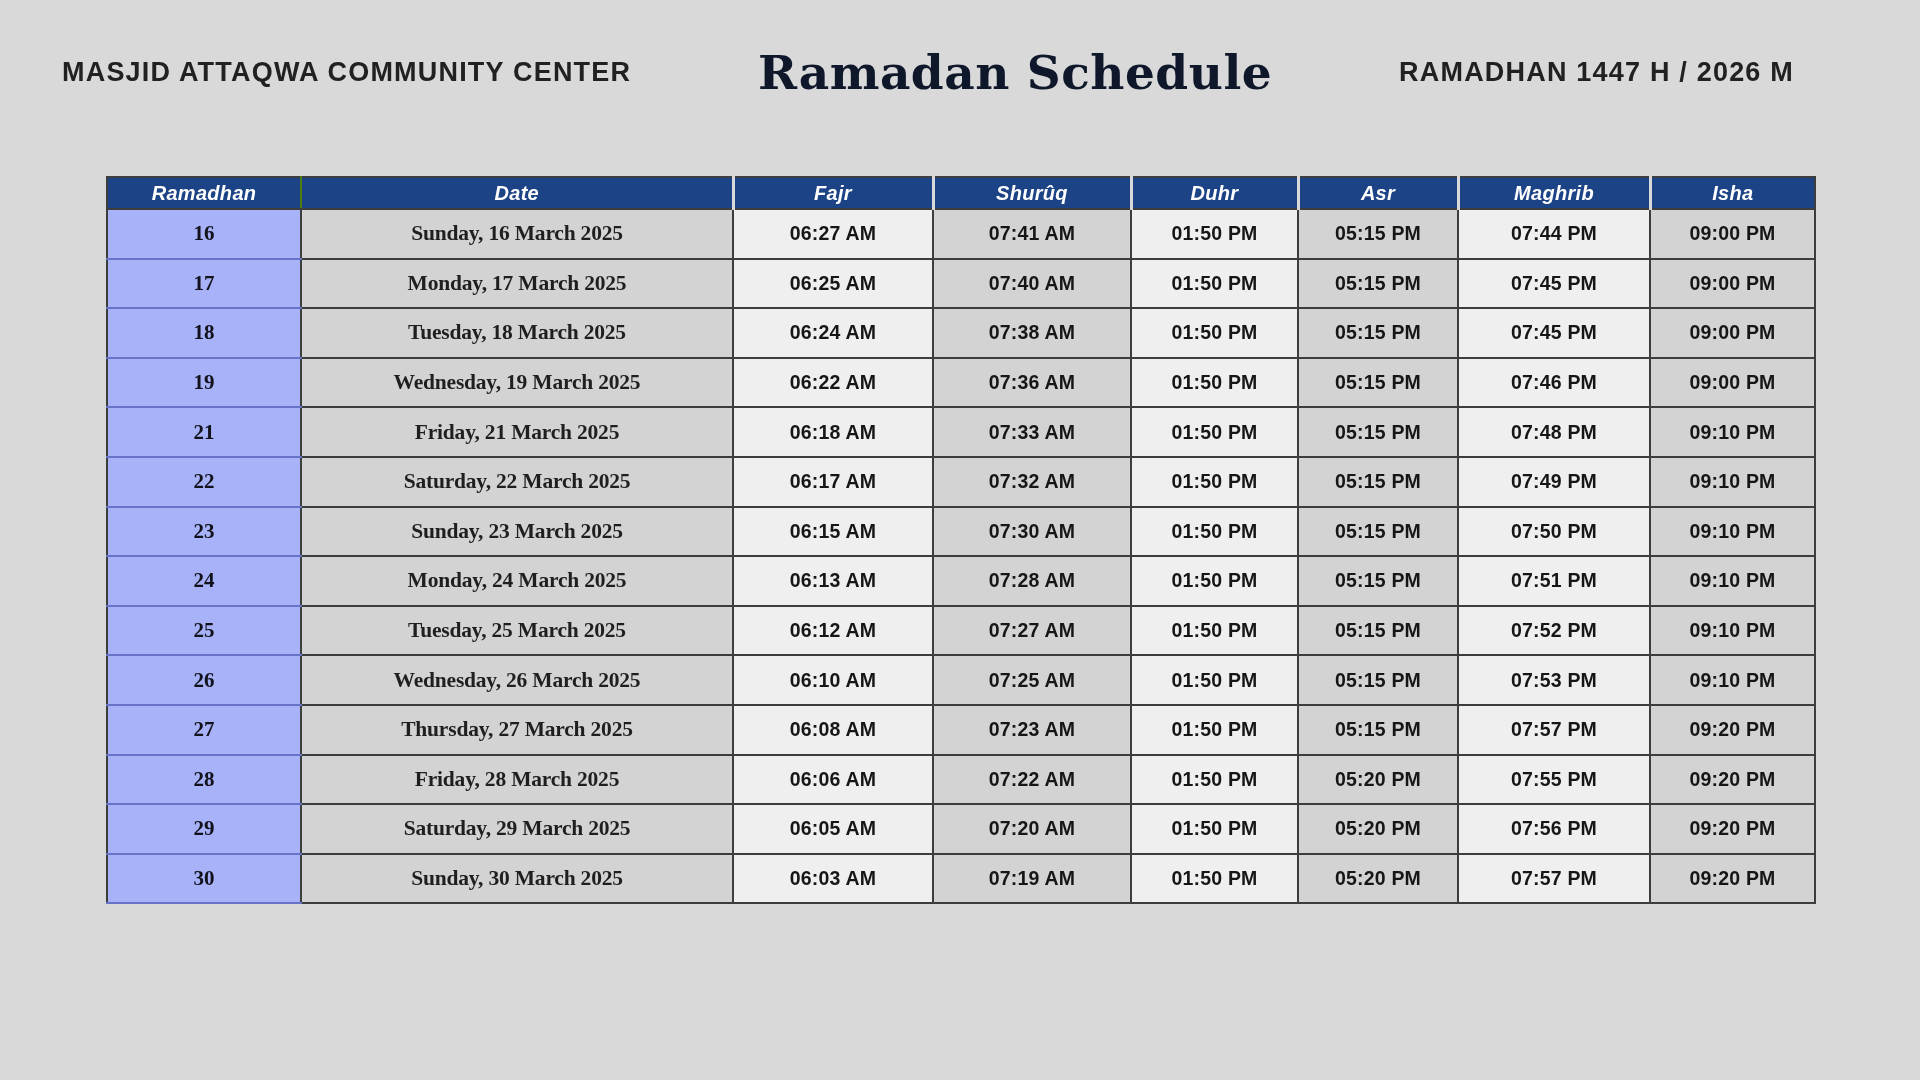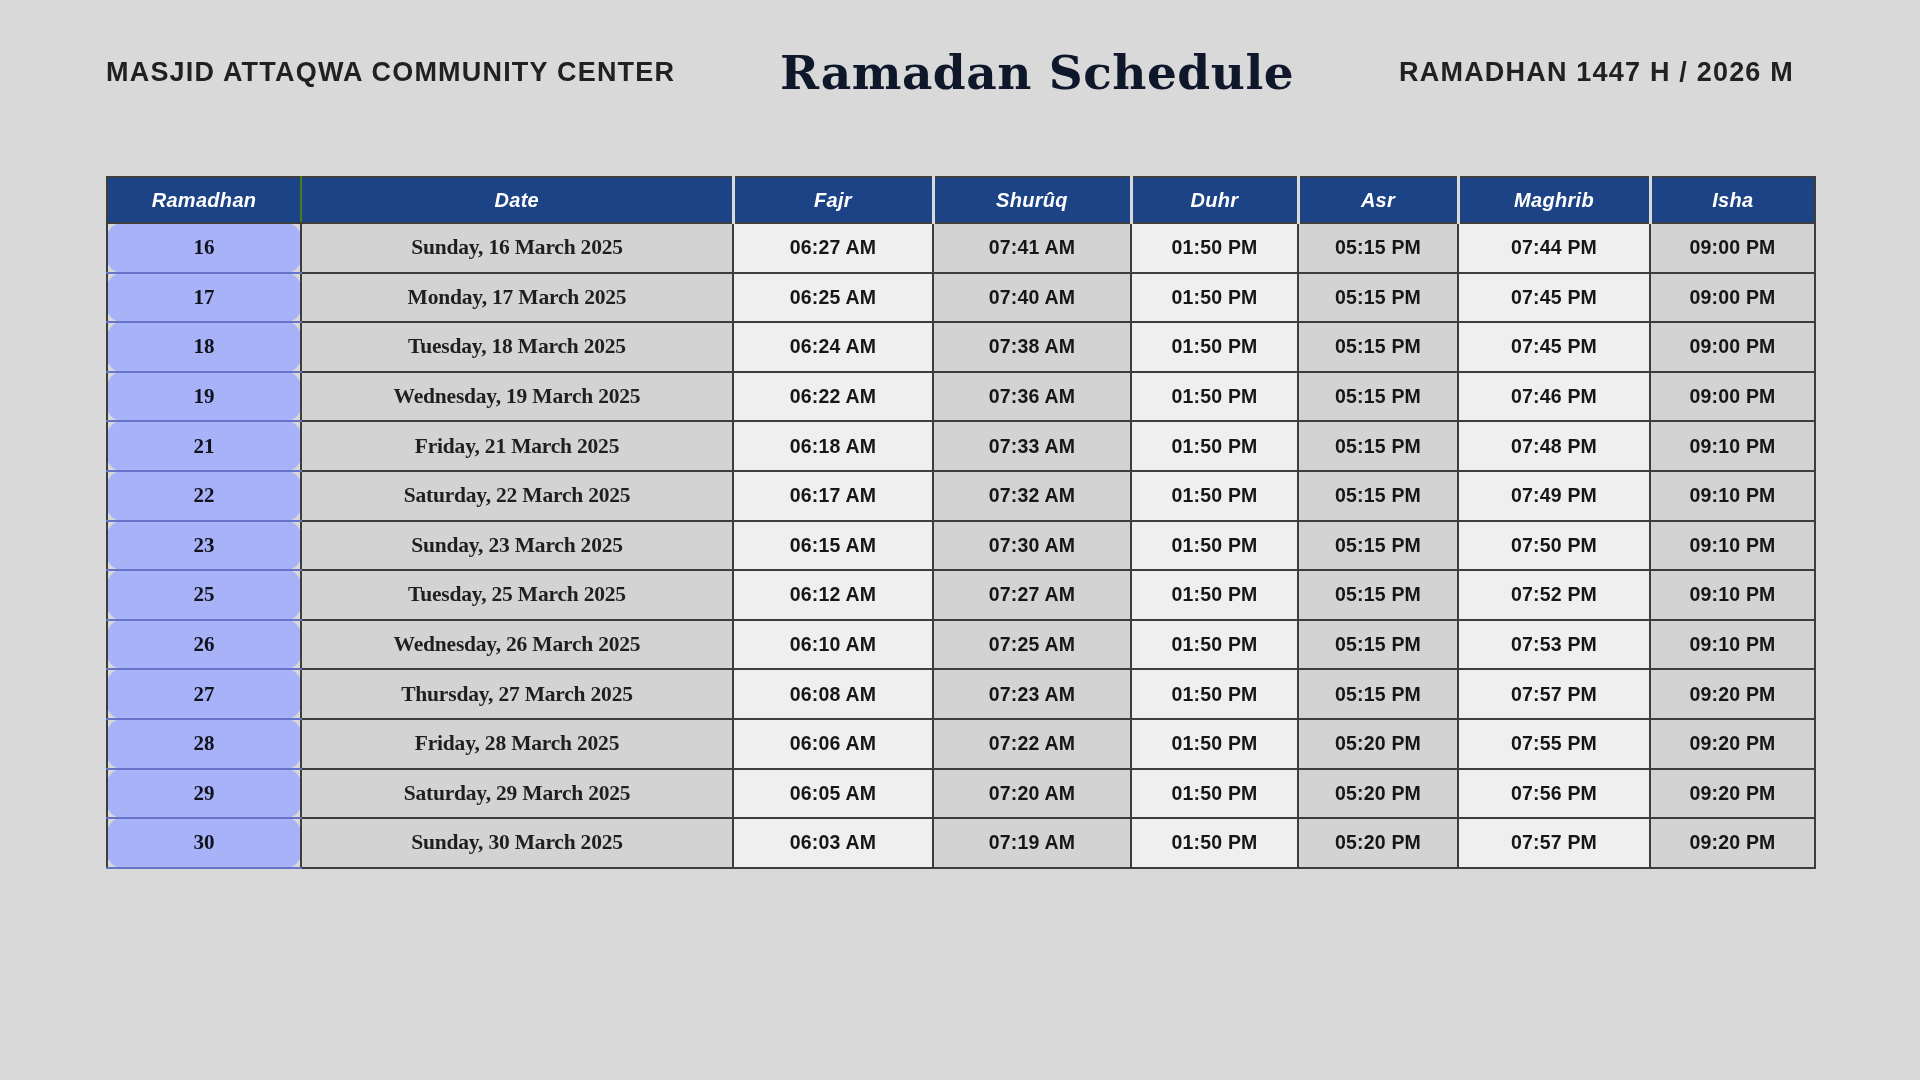--- a/index.html
+++ b/index.html
@@ -18,21 +18,21 @@
   body{
     background:var(--page-bg);
     font-family:"Liberation Sans", sans-serif;
     color:var(--text-dark);
   }
   
   .top-header{
     display:flex;
     justify-content:space-between;
     align-items:center;
-    padding:34px 126px 0 106px;
+    padding:34px 126px 0 62px;
     height:110px;
   }
   .org-title,.period-title{
     font-size:27px;
     font-weight:700;
     letter-spacing:1.2px;
     color:#212121;
     white-space:nowrap;
   }
   .main-title{
@@ -53,21 +53,21 @@
     border-collapse:collapse;
     table-layout:fixed;
     border:2px solid var(--border-dark);
   }
   thead th{
     background:var(--header-bg);
     color:var(--header-text);
     font-style:italic;
     font-weight:700;
     font-size:20px;
-    height:46px;
+    height:32px;
     text-align:center;
     vertical-align:middle;
     border-left:3px solid var(--page-bg);
     border-bottom:2px solid var(--border-dark);
     letter-spacing:0.3px;
   }
   thead th:first-child{border-left:none;}
   thead th.dark-divider{border-left:2px solid #4d7c0f;}
   tbody td{
     height:49.6px;
@@ -76,21 +76,20 @@
     border:2px solid var(--border-dark);
   }
   td.col-num{
     background:var(--num-col-bg);
     font-family:"Liberation Serif", serif;
     font-weight:700;
     font-size:21px;
     color:#12121c;
     border-top-color:var(--border-indigo);
     border-bottom-color:var(--border-indigo);
-    border-radius:15px;
   }
   td.col-date{
     font-family:"Liberation Serif", serif;
     font-weight:700;
     font-size:21.5px;
     letter-spacing:-0.2px;
     color:#1f1f1f;
   }
   td.time{
     font-weight:700;
@@ -206,20 +205,30 @@
     <td class="col-num">23</td>
     <td class="col-date bg-gray">Sunday, 23 March 2025</td>
     <td class="time bg-light">06:15 AM</td>
     <td class="time bg-gray">07:30 AM</td>
     <td class="time bg-light">01:50 PM</td>
     <td class="time bg-gray">05:15 PM</td>
     <td class="time bg-light">07:50 PM</td>
     <td class="time bg-gray">09:10 PM</td>
   </tr>
 
+  <tr>
+    <td class="col-num">24</td>
+    <td class="col-date bg-gray">Monday, 24 March 2025</td>
+    <td class="time bg-light">06:13 AM</td>
+    <td class="time bg-gray">07:28 AM</td>
+    <td class="time bg-light">01:50 PM</td>
+    <td class="time bg-gray">05:15 PM</td>
+    <td class="time bg-light">07:51 PM</td>
+    <td class="time bg-gray">09:10 PM</td>
+  </tr>
 
   <tr>
     <td class="col-num">25</td>
     <td class="col-date bg-gray">Tuesday, 25 March 2025</td>
     <td class="time bg-light">06:12 AM</td>
     <td class="time bg-gray">07:27 AM</td>
     <td class="time bg-light">01:50 PM</td>
     <td class="time bg-gray">05:15 PM</td>
     <td class="time bg-light">07:52 PM</td>
     <td class="time bg-gray">09:10 PM</td>

